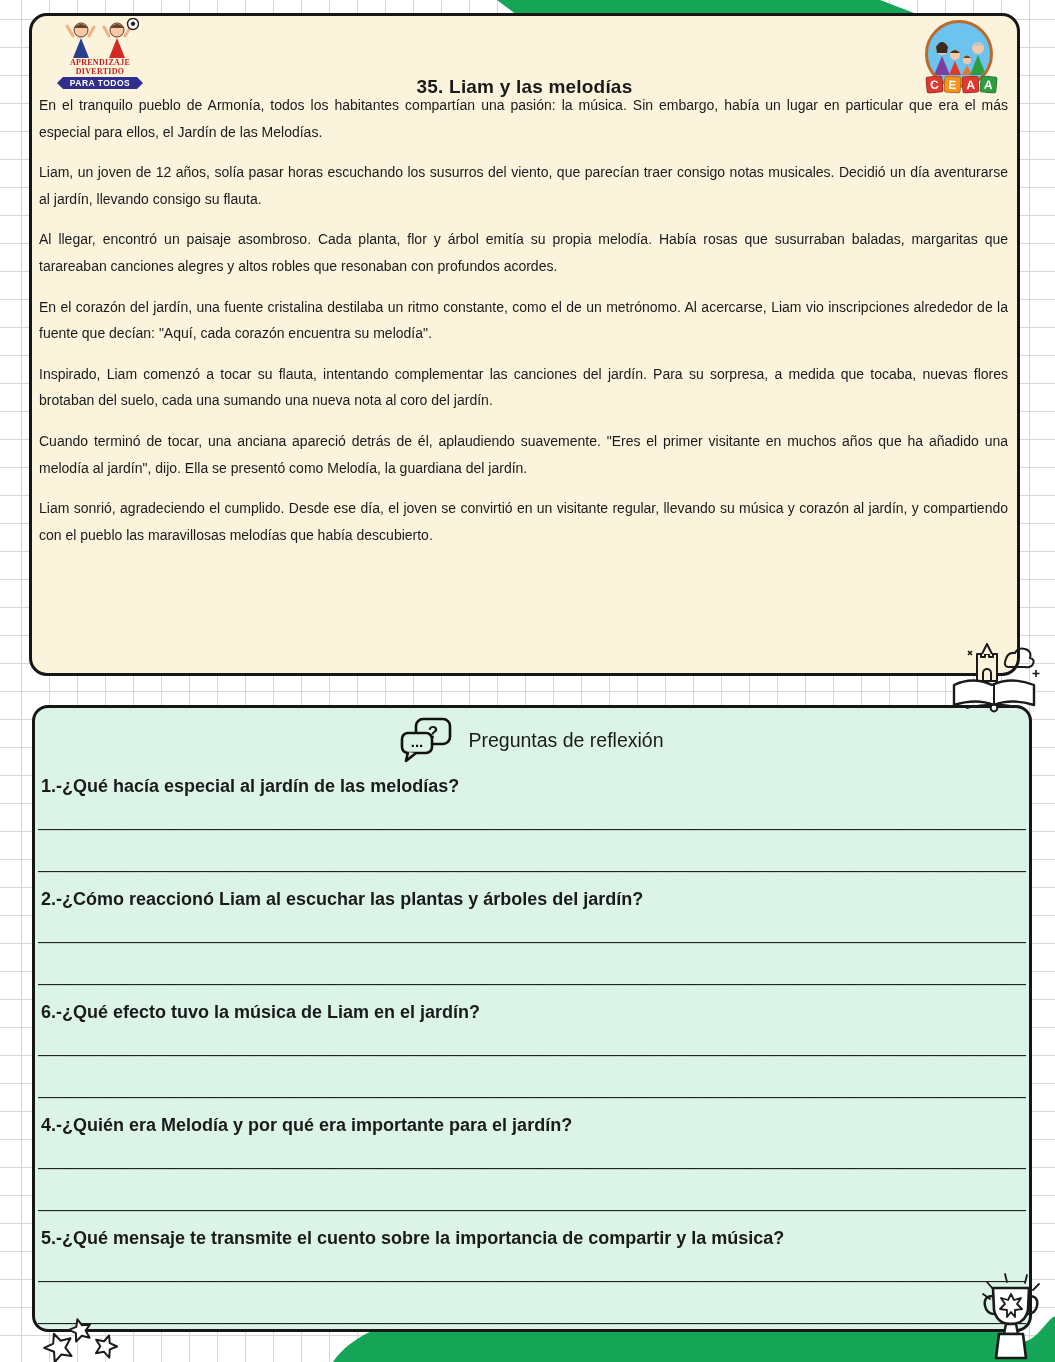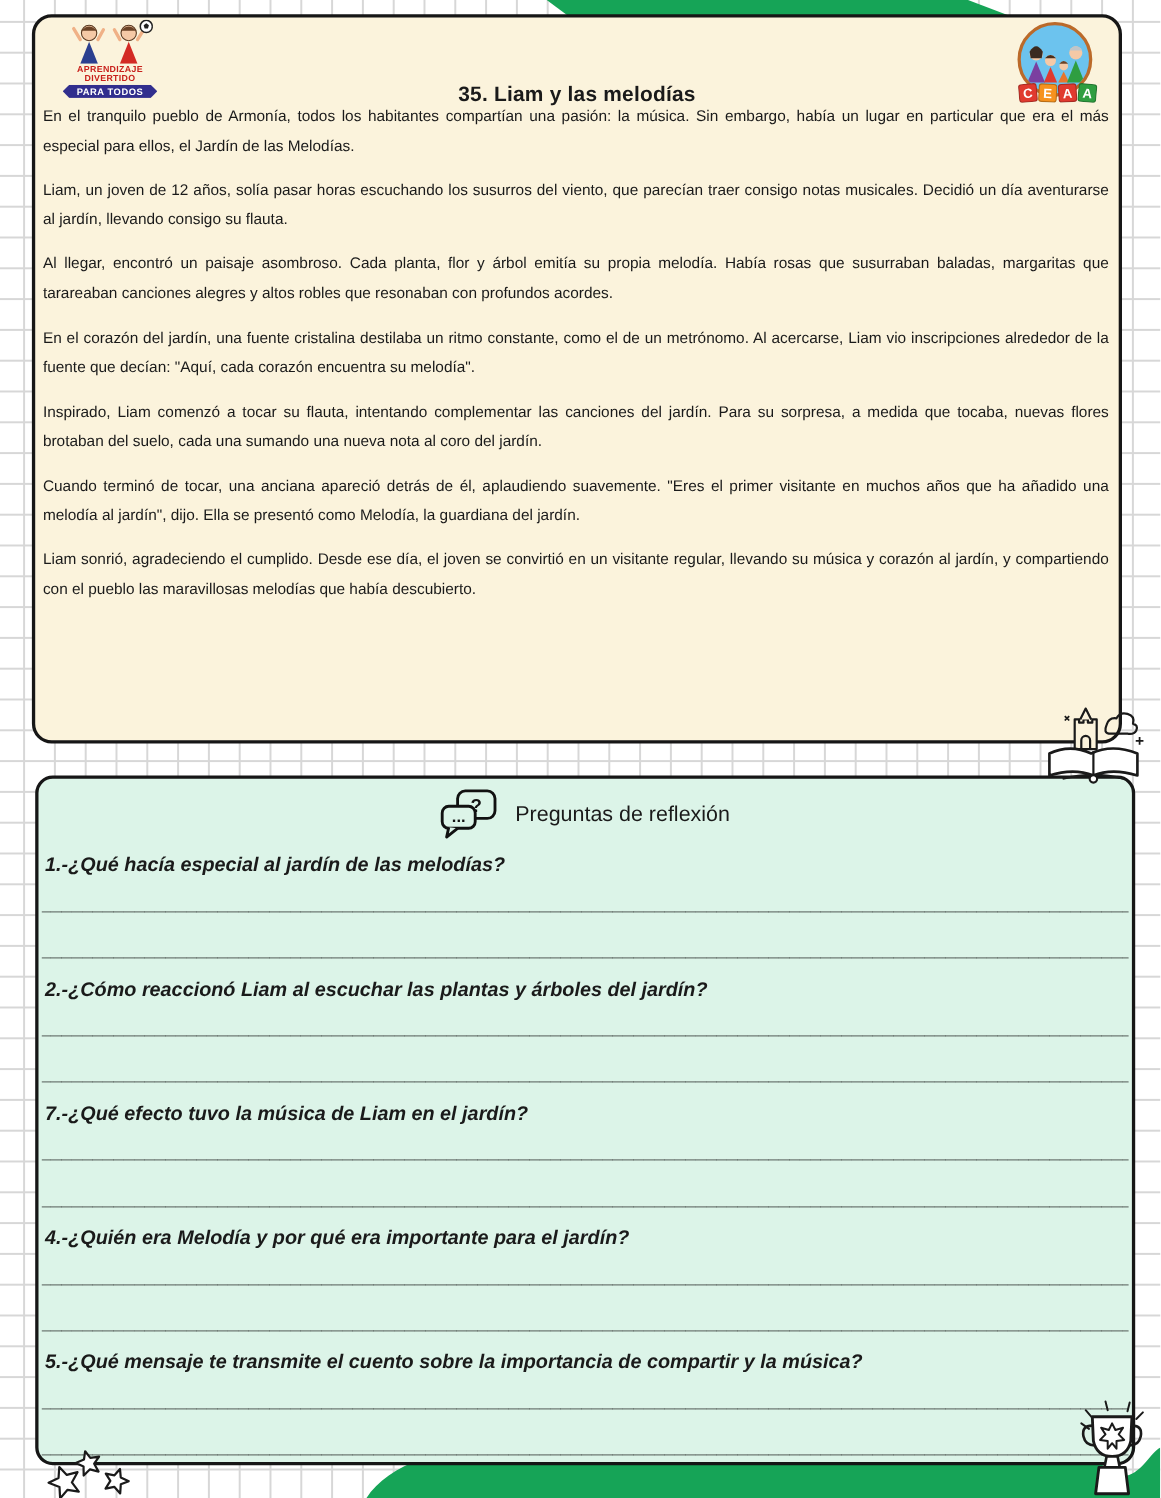--- a/index.html
+++ b/index.html
@@ -32,21 +32,21 @@
     font-size:19px;font-weight:700;letter-spacing:.2px;
   }
   .story-body{
     position:absolute;left:7px;right:9px;top:76px;
     text-align:justify;font-size:14px;line-height:26.6px;
   }
   .story-body p{margin:0 0 14px 0;}
   
   .brand{position:absolute;left:18px;top:2px;width:100px;text-align:center;}
   .brand-kids{display:block;margin:0 auto;}
-  .brand-line{font-size:8px;font-weight:700;color:#c8201b;line-height:9px;letter-spacing:.3px;}
+  .brand-line{font-size:8px;font-weight:700;color:#c8201b;line-height:9px;letter-spacing:.3px;font-family:Liberation Serif, serif;}
   .brand-banner{
     margin:1px auto 0;width:86px;background:#312e8e;color:#ffffff;
     font-size:8.5px;font-weight:700;line-height:12px;letter-spacing:.5px;
     clip-path:polygon(0 50%,7% 0,93% 0,100% 50%,93% 100%,7% 100%);
   }
   
   .ceaa{position:absolute;right:16px;top:4px;width:80px;height:88px;}
   .ceaa-circle{
     position:absolute;left:4px;top:0;width:68px;height:68px;border-radius:50%;
     background:#6cc3ee;border:3px solid #bb6a2a;box-sizing:border-box;overflow:hidden;
@@ -67,21 +67,21 @@
   .questions-card{
     position:absolute;left:32px;top:705px;width:1000px;height:627px;
     background:#dcf4e8;border:3px solid #161616;border-radius:16px;
     box-sizing:border-box;
   }
   .q-header{
     position:absolute;left:0;right:0;top:8px;height:48px;
     display:flex;align-items:center;justify-content:center;gap:14px;
   }
   .q-header-title{font-size:19.5px;font-weight:400;}
-  .q-block{position:absolute;left:3px;right:3px;font-style:italic;}
+  .q-block{position:absolute;left:3px;right:3px;}
   .q-label{font-size:18px;font-weight:700;padding-left:3px;}
   .q-line{
     position:absolute;left:0;right:0;height:24px;overflow:hidden;
     font-size:17px;letter-spacing:0;white-space:nowrap;color:#111;
   }
   .q-line-1{top:36px;}
   .q-line-2{top:78px;}
   
   .stars{position:absolute;left:28px;top:1305px;z-index:6;}
   .trophy{position:absolute;left:975px;top:1272px;z-index:6;}
@@ -201,21 +201,21 @@
       <div class="q-line q-line-2">___________________________________________________________________________________________________________________</div>
     </div>
 
     <div class="q-block" style="top:181px">
       <div class="q-label">2.-¿Cómo reaccionó Liam al escuchar las plantas y árboles del jardín?</div>
       <div class="q-line q-line-1">___________________________________________________________________________________________________________________</div>
       <div class="q-line q-line-2">___________________________________________________________________________________________________________________</div>
     </div>
 
     <div class="q-block" style="top:294px">
-      <div class="q-label">7.-¿Qué efecto tuvo la música de Liam en el jardín?</div>
+      <div class="q-label">6.-¿Qué efecto tuvo la música de Liam en el jardín?</div>
       <div class="q-line q-line-1">___________________________________________________________________________________________________________________</div>
       <div class="q-line q-line-2">___________________________________________________________________________________________________________________</div>
     </div>
 
     <div class="q-block" style="top:407px">
       <div class="q-label">4.-¿Quién era Melodía y por qué era importante para el jardín?</div>
       <div class="q-line q-line-1">___________________________________________________________________________________________________________________</div>
       <div class="q-line q-line-2">___________________________________________________________________________________________________________________</div>
     </div>
 

